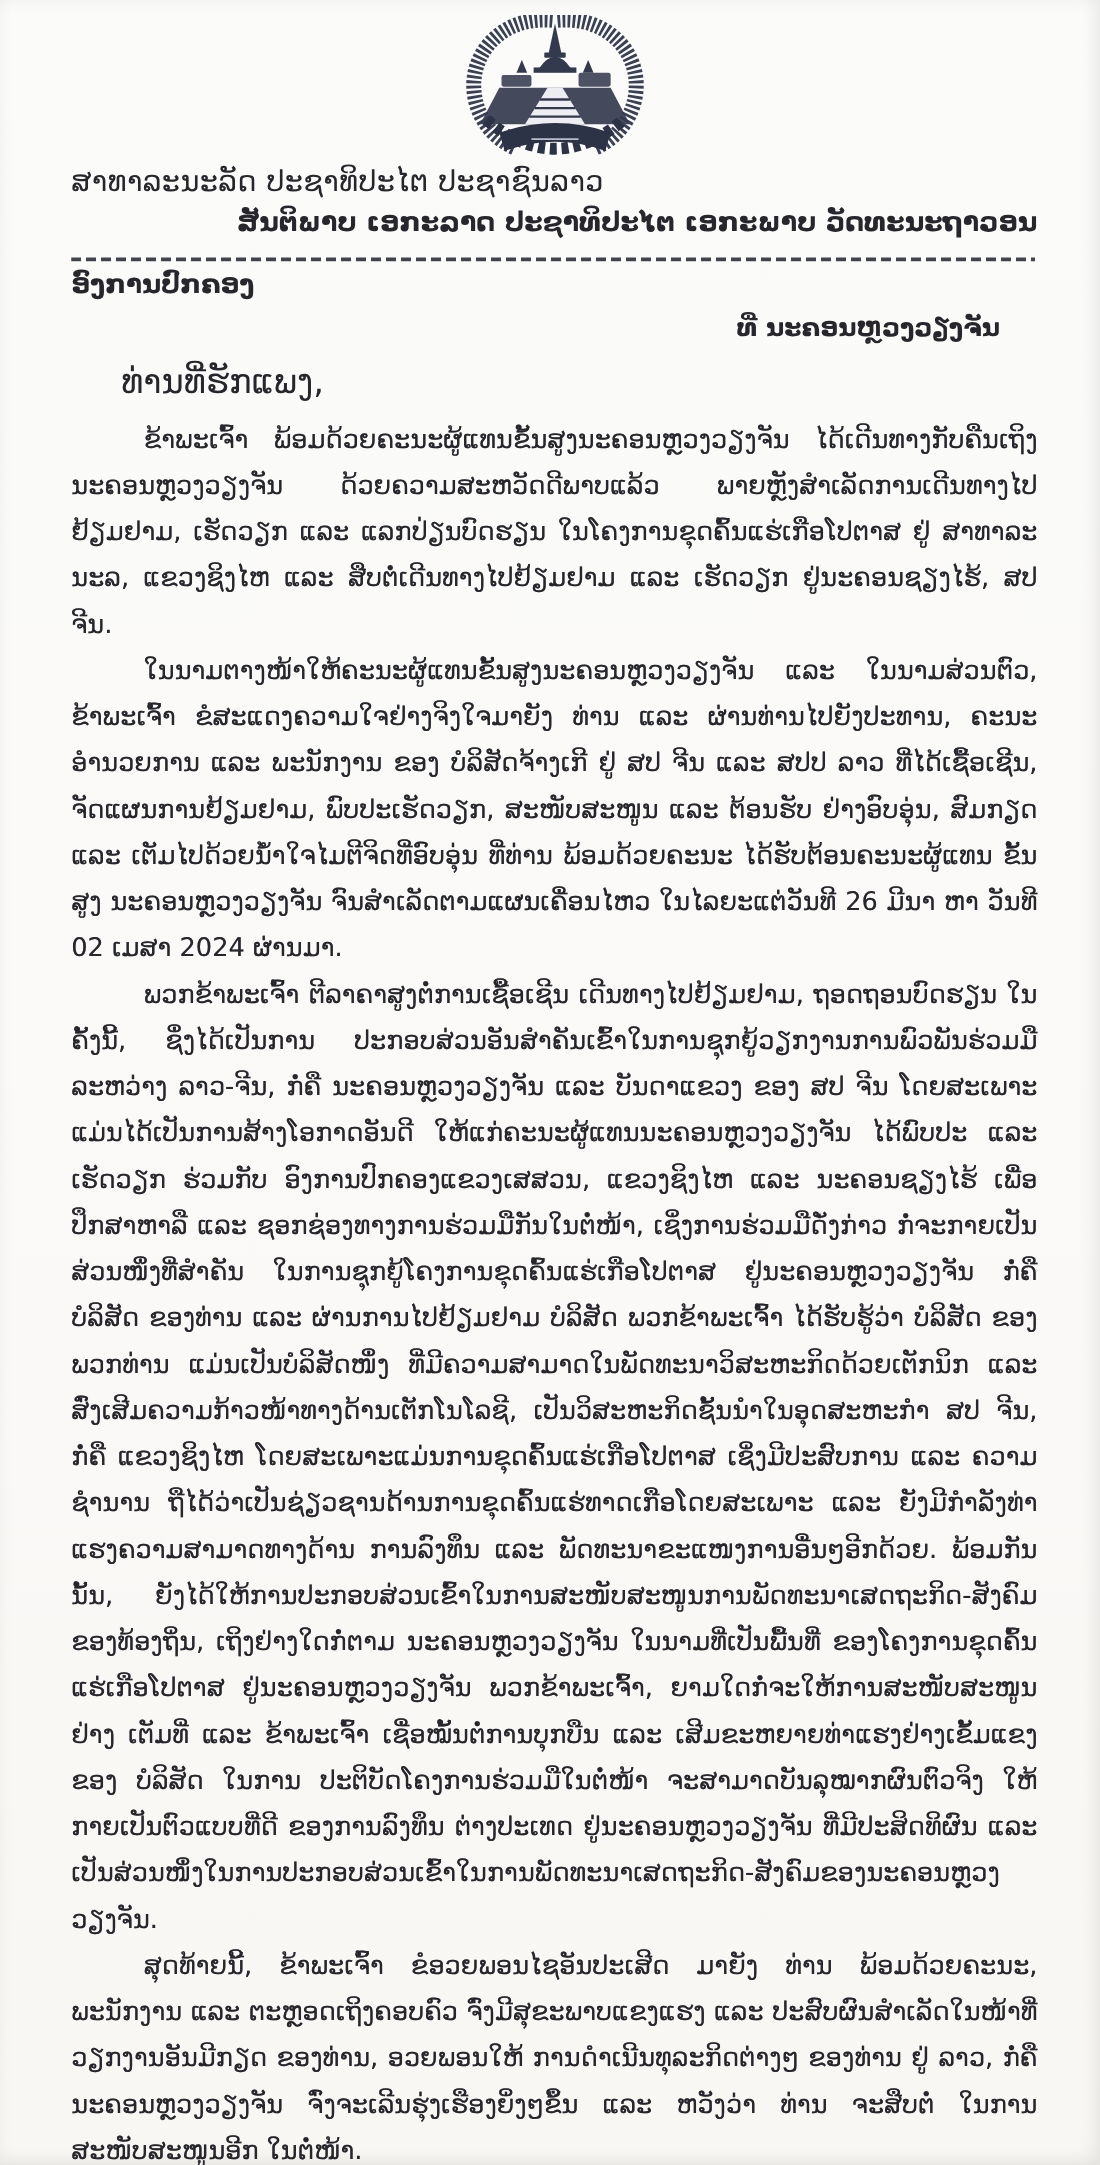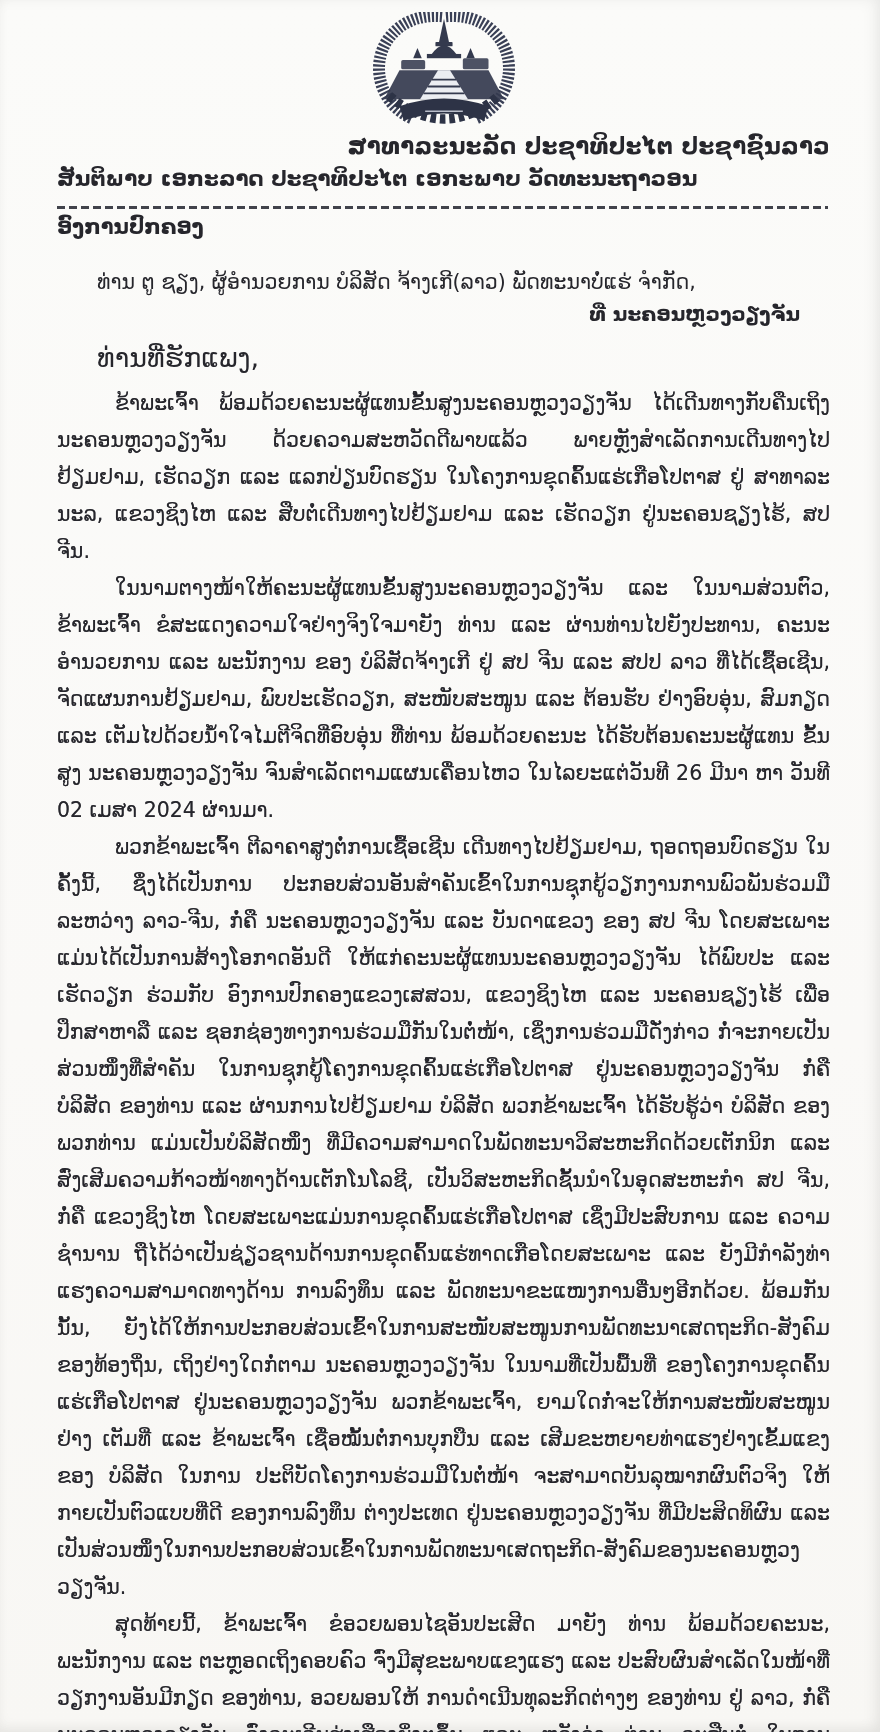--- a/index.html
+++ b/index.html
@@ -8,22 +8,22 @@
     width:880px;height:1732px;
     box-sizing:border-box;
     padding:10px 50px 0 57px;
     background:linear-gradient(180deg,#fbfbf9 0%,#faf9f7 60%,#f8f7f4 100%);
     font-family:"DejaVu Sans", sans-serif;
     color:#26262c;
     overflow:hidden;
     box-shadow:inset -6px 0 14px rgba(0,0,0,.05), inset 0 -6px 12px rgba(0,0,0,.04);
   }
   .emblem-wrap{width:176px;margin:2px auto 2px;text-align:center;}
-  .hdr1{font-size:23px;font-weight:bold;text-align:right;margin:4px 0 0;letter-spacing:.3px;}
-  .hdr2{font-size:21.5px;font-weight:bold;text-align:left;margin:7px 0 0;}
+  .hdr1{font-size:23px;font-weight:normal;text-align:left;margin:4px 0 0;letter-spacing:.3px;}
+  .hdr2{font-size:21.5px;font-weight:bold;text-align:right;margin:7px 0 0;}
   .dashed-sep{height:3px;margin:15px 2px 4px 0;
     background:repeating-linear-gradient(90deg,#41434b 0 8px,transparent 8px 12px);}
   .sender{font-weight:bold;font-size:21px;line-height:1.32;margin-top:5px;}
   .recipient{margin:28px 0 0 40px;font-size:20.5px;}
   .place-ref{text-align:right;margin:8px 30px 0 0;font-size:20px;font-weight:600;
     text-underline-offset:3px;}
   .salutation{margin:16px 0 0 40px;font-size:27px;}
   .body{margin-top:12px;font-size:20.5px;line-height:37px;text-align:justify;
     text-shadow:0 0 .4px rgba(38,38,44,.55);}
   .para{margin:0;text-indent:58px;}
@@ -62,21 +62,20 @@
 
   <div class="hdr1">ສາທາລະນະລັດ ປະຊາທິປະໄຕ ປະຊາຊົນລາວ</div>
   <div class="hdr2">ສັນຕິພາບ ເອກະລາດ ປະຊາທິປະໄຕ ເອກະພາບ ວັດທະນະຖາວອນ</div>
 
   <div class="dashed-sep"></div>
 
   <div class="sender">
     <div>ອົງການປົກຄອງ</div>
   </div>
 
-  <div class="recipient">ທ່ານ ຕູ ຊຽງ, ຜູ້ອຳນວຍການ ບໍລິສັດ ຈ້າງເກີ(ລາວ) ພັດທະນາບໍ່ແຮ່ ຈຳກັດ,</div>
 
   <div class="place-ref">ທີ່ ນະຄອນຫຼວງວຽງຈັນ</div>
 
   <div class="salutation">ທ່ານທີ່ຮັກແພງ,</div>
 
   <div class="body">
     <p class="para"><span>ຂ້າພະເຈົ້າ ພ້ອມດ້ວຍຄະນະຜູ້ແທນຂັ້ນສູງນະຄອນຫຼວງວຽງຈັນ ໄດ້ເດີນທາງກັບຄືນເຖິງນະຄອນຫຼວງວຽງຈັນ ດ້ວຍຄວາມສະຫວັດດີພາບແລ້ວ ພາຍຫຼັງສຳເລັດການເດີນທາງໄປຢ້ຽມຢາມ, ເຮັດວຽກ ແລະ ແລກປ່ຽນບົດຮຽນ ໃນໂຄງການຂຸດຄົ້ນແຮ່ເກືອໂປຕາສ ຢູ່ ສາທາລະນະລ, ແຂວງຊິງໄຫ ແລະ ສືບຕໍ່ເດີນທາງໄປຢ້ຽມຢາມ ແລະ ເຮັດວຽກ ຢູ່ນະຄອນຊຽງໄຮ້, ສປ ຈີນ.</span></p>
     <p class="para"><span>ໃນນາມຕາງໜ້າໃຫ້ຄະນະຜູ້ແທນຂັ້ນສູງນະຄອນຫຼວງວຽງຈັນ ແລະ ໃນນາມສ່ວນຕົວ, ຂ້າພະເຈົ້າ ຂໍສະແດງຄວາມໃຈຢ່າງຈິງໃຈມາຍັງ ທ່ານ ແລະ ຜ່ານທ່ານໄປຍັງປະທານ, ຄະນະອຳນວຍການ ແລະ ພະນັກງານ ຂອງ ບໍລິສັດຈ້າງເກີ ຢູ່ ສປ ຈີນ ແລະ ສປປ ລາວ ທີ່ໄດ້ເຊື້ອເຊີນ, ຈັດແຜນການຢ້ຽມຢາມ, ພົບປະເຮັດວຽກ, ສະໜັບສະໜູນ ແລະ ຕ້ອນຮັບ ຢ່າງອົບອຸ່ນ, ສົມກຽດ ແລະ ເຕັມໄປດ້ວຍນ້ຳໃຈໄມຕີຈິດທີ່ອົບອຸ່ນ ທີ່ທ່ານ ພ້ອມດ້ວຍຄະນະ ໄດ້ຮັບຕ້ອນຄະນະຜູ້ແທນ ຂັ້ນສູງ ນະຄອນຫຼວງວຽງຈັນ ຈົນສຳເລັດຕາມແຜນເຄື່ອນໄຫວ ໃນໄລຍະແຕ່ວັນທີ 26 ມີນາ ຫາ ວັນທີ 02 ເມສາ 2024 ຜ່ານມາ.</span></p>
     <p class="para"><span>ພວກຂ້າພະເຈົ້າ ຕີລາຄາສູງຕໍ່ການເຊື້ອເຊີນ ເດີນທາງໄປຢ້ຽມຢາມ, ຖອດຖອນບົດຮຽນ ໃນຄັ້ງນີ້, ຊຶ່ງໄດ້ເປັນການ ປະກອບສ່ວນອັນສຳຄັນເຂົ້າໃນການຊຸກຍູ້ວຽກງານການພົວພັນຮ່ວມມື ລະຫວ່າງ ລາວ-ຈີນ, ກໍ່ຄື ນະຄອນຫຼວງວຽງຈັນ ແລະ ບັນດາແຂວງ ຂອງ ສປ ຈີນ ໂດຍສະເພາະແມ່ນໄດ້ເປັນການສ້າງໂອກາດອັນດີ ໃຫ້ແກ່ຄະນະຜູ້ແທນນະຄອນຫຼວງວຽງຈັນ ໄດ້ພົບປະ ແລະ ເຮັດວຽກ ຮ່ວມກັບ ອົງການປົກຄອງແຂວງເສສວນ, ແຂວງຊິງໄຫ ແລະ ນະຄອນຊຽງໄຮ້ ເພື່ອປຶກສາຫາລື ແລະ ຊອກຊ່ອງທາງການຮ່ວມມືກັນໃນຕໍ່ໜ້າ, ເຊິ່ງການຮ່ວມມືດັ່ງກ່າວ ກໍ່ຈະກາຍເປັນສ່ວນໜຶ່ງທີ່ສຳຄັນ ໃນການຊຸກຍູ້ໂຄງການຂຸດຄົ້ນແຮ່ເກືອໂປຕາສ ຢູ່ນະຄອນຫຼວງວຽງຈັນ ກໍ່ຄື ບໍລິສັດ ຂອງທ່ານ ແລະ ຜ່ານການໄປຢ້ຽມຢາມ ບໍລິສັດ ພວກຂ້າພະເຈົ້າ ໄດ້ຮັບຮູ້ວ່າ ບໍລິສັດ ຂອງພວກທ່ານ ແມ່ນເປັນບໍລິສັດໜຶ່ງ ທີ່ມີຄວາມສາມາດໃນພັດທະນາວິສະຫະກິດດ້ວຍເຕັກນິກ ແລະ ສົ່ງເສີມຄວາມກ້າວໜ້າທາງດ້ານເຕັກໂນໂລຊີ, ເປັນວິສະຫະກິດຊັ້ນນຳໃນອຸດສະຫະກຳ ສປ ຈີນ, ກໍ່ຄື ແຂວງຊິງໄຫ ໂດຍສະເພາະແມ່ນການຂຸດຄົ້ນແຮ່ເກືອໂປຕາສ ເຊິ່ງມີປະສົບການ ແລະ ຄວາມຊຳນານ ຖືໄດ້ວ່າເປັນຊ່ຽວຊານດ້ານການຂຸດຄົ້ນແຮ່ທາດເກືອໂດຍສະເພາະ ແລະ ຍັງມີກຳລັງທ່າແຮງຄວາມສາມາດທາງດ້ານ ການລົງທຶນ ແລະ ພັດທະນາຂະແໜງການອື່ນໆອີກດ້ວຍ. ພ້ອມກັນນັ້ນ, ຍັງໄດ້ໃຫ້ການປະກອບສ່ວນເຂົ້າໃນການສະໜັບສະໜູນການພັດທະນາເສດຖະກິດ-ສັງຄົມ ຂອງທ້ອງຖິ່ນ, ເຖິງຢ່າງໃດກໍ່ຕາມ ນະຄອນຫຼວງວຽງຈັນ ໃນນາມທີ່ເປັນພື້ນທີ່ ຂອງໂຄງການຂຸດຄົ້ນແຮ່ເກືອໂປຕາສ ຢູ່ນະຄອນຫຼວງວຽງຈັນ ພວກຂ້າພະເຈົ້າ, ຍາມໃດກໍ່ຈະໃຫ້ການສະໜັບສະໜູນຢ່າງ ເຕັມທີ່ ແລະ ຂ້າພະເຈົ້າ ເຊື່ອໝັ້ນຕໍ່ການບຸກບືນ ແລະ ເສີມຂະຫຍາຍທ່າແຮງຢ່າງເຂັ້ມແຂງ ຂອງ ບໍລິສັດ ໃນການ ປະຕິບັດໂຄງການຮ່ວມມືໃນຕໍ່ໜ້າ ຈະສາມາດບັນລຸໝາກຜົນຕົວຈິງ ໃຫ້ກາຍເປັນຕົວແບບທີ່ດີ ຂອງການລົງທຶນ ຕ່າງປະເທດ ຢູ່ນະຄອນຫຼວງວຽງຈັນ ທີ່ມີປະສິດທິຜົນ ແລະ ເປັນສ່ວນໜຶ່ງໃນການປະກອບສ່ວນເຂົ້າໃນການພັດທະນາເສດຖະກິດ-ສັງຄົມຂອງນະຄອນຫຼວງວຽງຈັນ.</span></p>
     <p class="para"><span>ສຸດທ້າຍນີ້, ຂ້າພະເຈົ້າ ຂໍອວຍພອນໄຊອັນປະເສີດ ມາຍັງ ທ່ານ ພ້ອມດ້ວຍຄະນະ, ພະນັກງານ ແລະ ຕະຫຼອດເຖິງຄອບຄົວ ຈົ່ງມີສຸຂະພາບແຂງແຮງ ແລະ ປະສົບຜົນສຳເລັດໃນໜ້າທີ່ວຽກງານອັນມີກຽດ ຂອງທ່ານ, ອວຍພອນໃຫ້ ການດຳເນີນທຸລະກິດຕ່າງໆ ຂອງທ່ານ ຢູ່ ລາວ, ກໍ່ຄື ນະຄອນຫຼວງວຽງຈັນ ຈົ່ງຈະເລີນຮຸ່ງເຮືອງຍິ່ງໆຂຶ້ນ ແລະ ຫວັງວ່າ ທ່ານ ຈະສືບຕໍ່ ໃນການສະໜັບສະໜູນອີກ ໃນຕໍ່ໜ້າ.</span></p>

